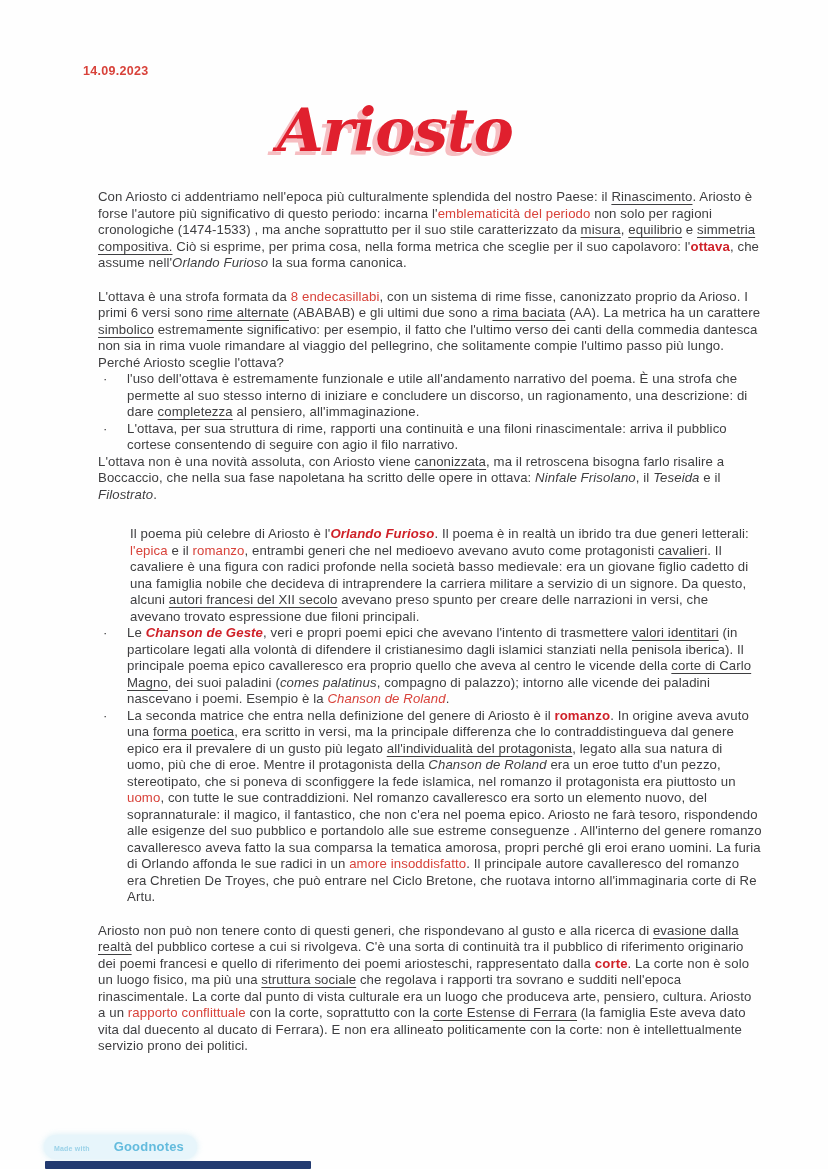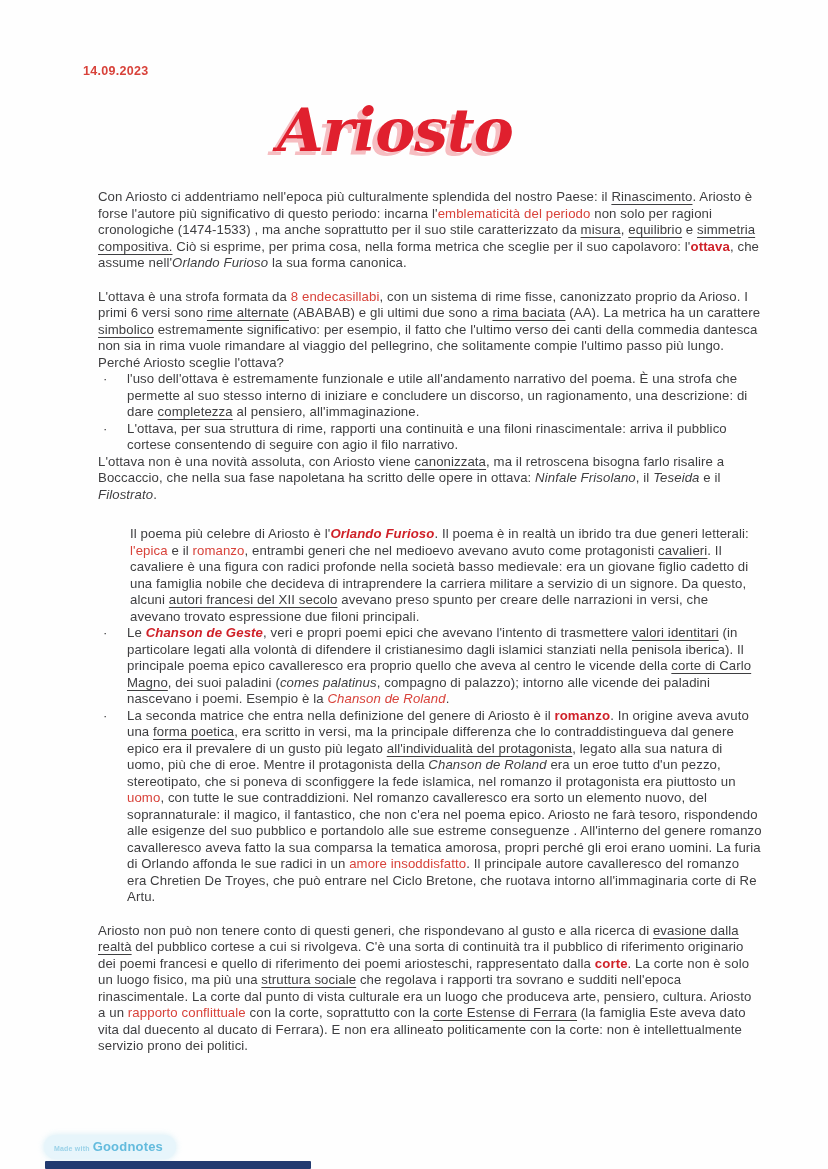--- a/index.html
+++ b/index.html
@@ -42,21 +42,21 @@
   .run-p  {}
   .run-b  { font-weight:normal; }
   .run-r  { color:var(--red); }
   .run-br { font-weight:bold; color:var(--redb); }
   .run-u  { text-decoration:underline; text-underline-offset:2.5px; }
   .run-i  { font-style:italic; }
   .run-ir { font-style:italic; color:var(--red); }
   .run-bir{ font-weight:bold; font-style:italic; color:var(--redb); }
   .badge {
     position:absolute; left:44px; top:1135px;
-    display:inline-flex; align-items:baseline; gap:3px;
+    display:inline-flex; align-items:baseline; gap:24px;
     background:var(--badgebg);
     border-radius:13px; padding:4px 13px 5px 10px;
     box-shadow:0 0 6px rgba(160,215,235,0.45);
   }
   .badge .made { font-size:7px; font-weight:600; color:#9bd2e8; letter-spacing:0.2px; }
   .badge .brand { font-size:13px; font-weight:600; color:#63bbdd; letter-spacing:0.2px; }
   .next-page-bar {
     position:absolute; left:45px; top:1161px; width:266px; height:8px;
     background:var(--navy); border-radius:1px;
   }

